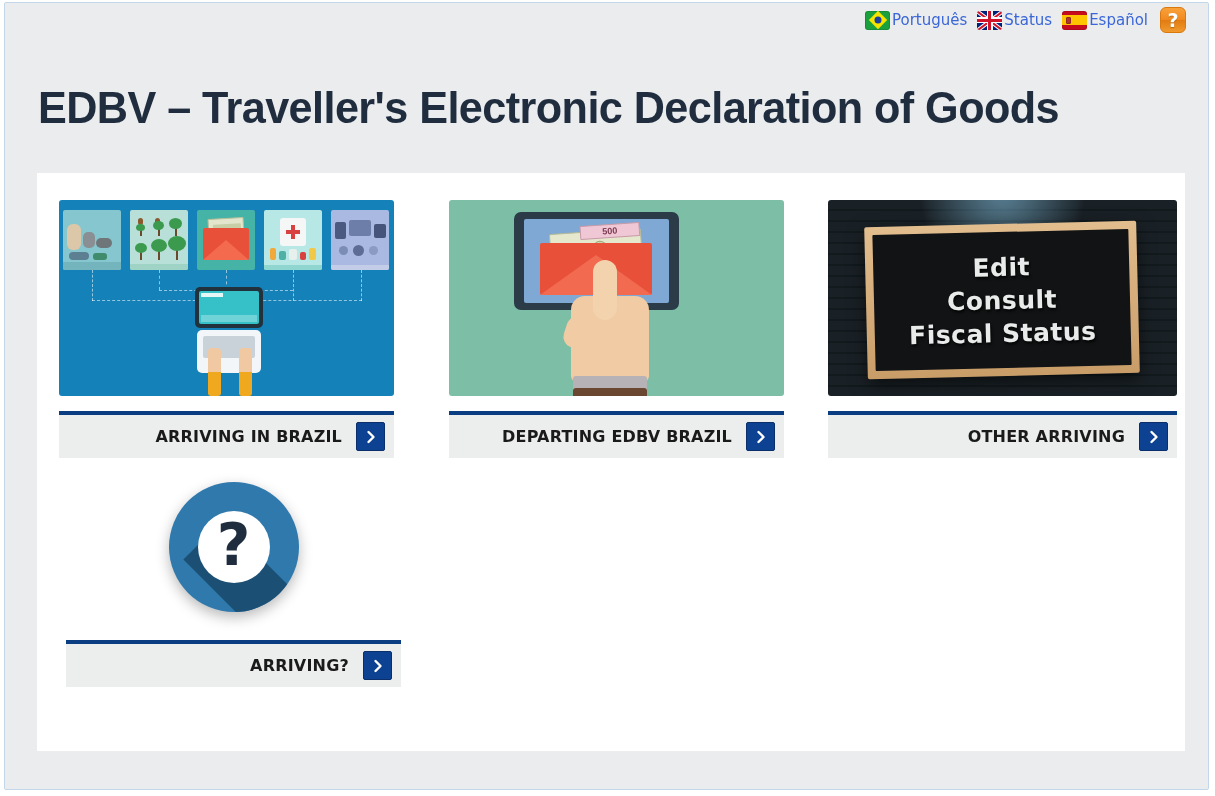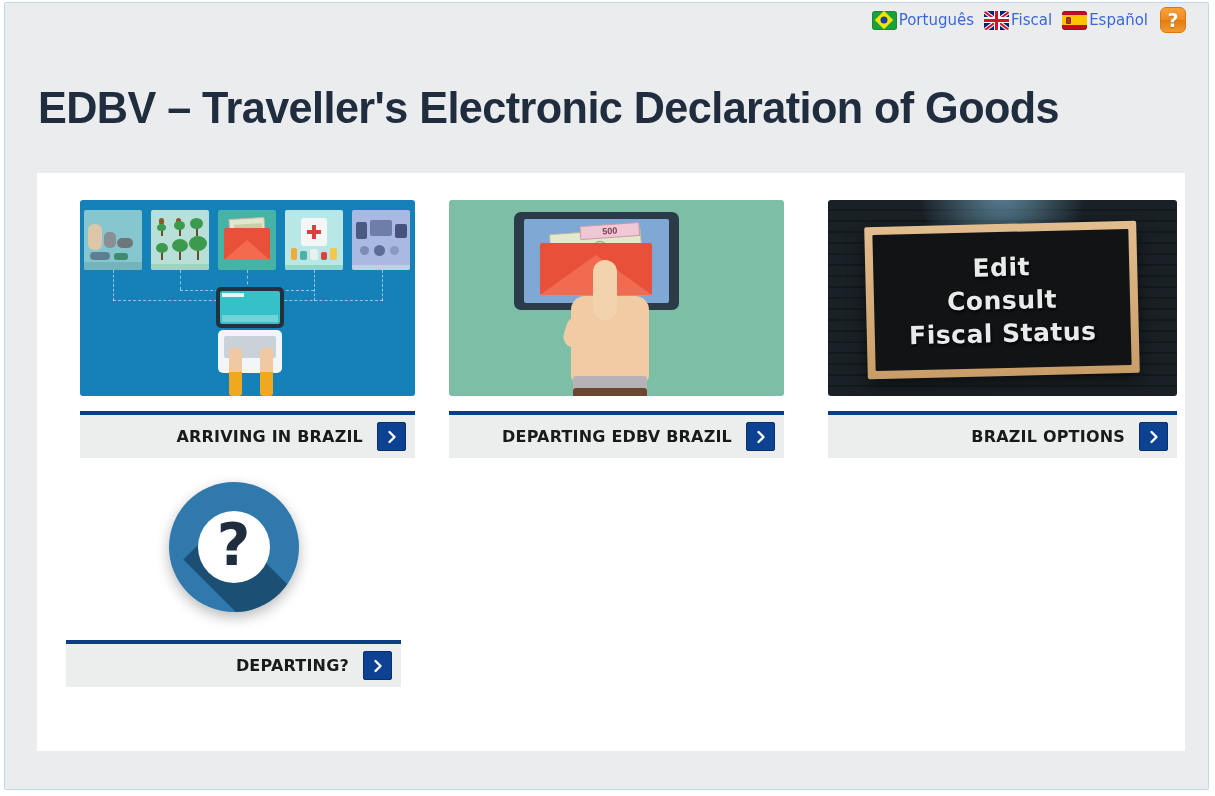--- a/index.html
+++ b/index.html
@@ -166,21 +166,21 @@
     width: 29px; height: 29px;
     background: #0d4292;
     border: 1px solid #0a2f6b;
     border-radius: 2px;
     display: flex; align-items: center; justify-content: center;
     flex: none;
   }
   .arrow-box svg { display: block; }
 
   
-  #card-arriving  { left: 43px;  top: 27px;  width: 335px; }
+  #card-arriving  { left: 22px;  top: 27px;  width: 335px; }
   #card-departing { left: 412px; top: 27px;  width: 335px; }
   #card-other     { left: 791px; top: 27px;  width: 349px; }
   #card-questions { left: 29px;  top: 288px; width: 335px; }
   #card-questions .card-img { height: 171px; background: #ffffff; }
   #card-questions .card-btn { margin-top: 8px; }
 
   
   .illus-arriving { background: #1481b8; }
   .thumb {
     position: absolute; top: 10px;
@@ -358,21 +358,21 @@
         <span class="flag flag-uk">
           <i class="d1"></i>
             <i class="d2"></i>
             <i class="d3"></i>
             <i class="d4"></i>
           <i class="h"></i>
             <i class="v"></i>
             <i class="h2"></i>
             <i class="v2"></i>
         </span>
-        <span class="lang-label">Fiscal</span>
+        <span class="lang-label">Status</span>
       </a>
 
       <a class="lang-item">
         <span class="flag flag-es">
           <span class="mid"></span>
             <span class="crest"></span>
         </span>
         <span class="lang-label">Español</span>
       </a>
 
@@ -513,41 +513,41 @@
         <div class="chalk-frame">
           <div class="chalk-board">
             <div class="chalk-line">Edit</div>
             <div class="chalk-line">Consult</div>
             <div class="chalk-line">Fiscal Status</div>
           </div>
         </div>
       </div>
 
       <div class="card-btn">
-        <span class="card-btn-label">BRAZIL OPTIONS</span>
+        <span class="card-btn-label">OTHER ARRIVING</span>
         <span class="arrow-box">
           <svg width="14" height="14" viewBox="0 0 14 14">
               <path d="M4.5 2 L9.5 7 L4.5 12" fill="none" stroke="#ffffff" stroke-width="2.4" stroke-linecap="round" stroke-linejoin="round"></path>
             </svg>
         </span>
       </div>
     </div>
 
     <div class="card" id="card-questions">
       <div class="card-img illus-q">
         <div class="q-circle">
           <span class="q-shadow"></span>
           <span class="q-inner">
             <span class="q-mark">?</span>
           </span>
         </div>
       </div>
 
       <div class="card-btn">
-        <span class="card-btn-label">DEPARTING?</span>
+        <span class="card-btn-label">ARRIVING?</span>
         <span class="arrow-box">
           <svg width="14" height="14" viewBox="0 0 14 14">
               <path d="M4.5 2 L9.5 7 L4.5 12" fill="none" stroke="#ffffff" stroke-width="2.4" stroke-linecap="round" stroke-linejoin="round"></path>
             </svg>
         </span>
       </div>
     </div>
 
   </div>
 </div>

